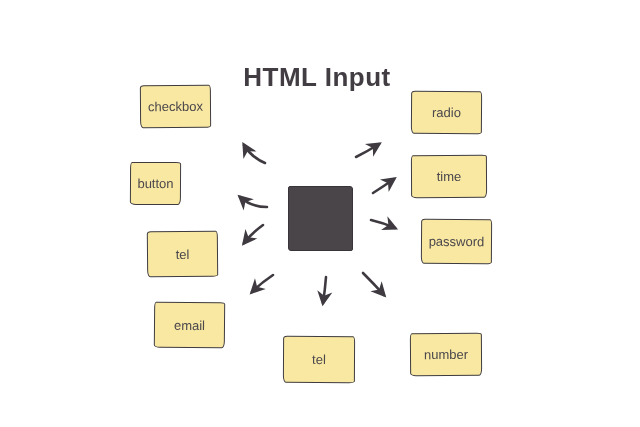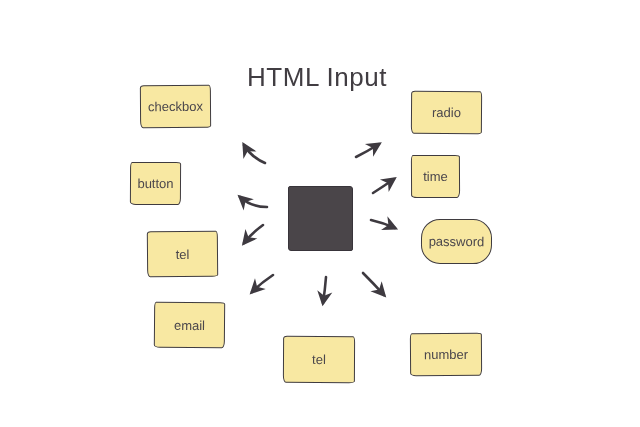--- a/index.html
+++ b/index.html
@@ -16,21 +16,21 @@
     overflow: hidden;
   }
   .title {
     position: absolute;
     left: 227px;
     top: 61px;
     width: 180px;
     text-align: center;
     color: #413d42;
     font-size: 26px;
-    font-weight: normal;
+    font-weight: bold;
     line-height: 33px;
     letter-spacing: 0.5px;
   }
   .title span { display: block; }
   .note {
     position: absolute;
     background: #f8e8a2;
     border: 1.4px solid #3f3b3f;
     display: flex;
     align-items: center;
@@ -40,22 +40,22 @@
     box-sizing: border-box;
   }
   
   .note { border-radius: 4px 2px 6px 3px / 3px 6px 2px 7px; }
   .note.alt { border-radius: 2px 5px 3px 6px / 6px 2px 7px 3px; }
   .note-checkbox   { left: 140px; top:  85px; width: 71px; height: 43px; transform: rotate(-0.4deg); }
   .note-button     { left: 130px; top: 162px; width: 51px; height: 43px; transform: rotate(0.3deg); }
   .note-tel-left   { left: 147px; top: 231px; width: 71px; height: 46px; transform: rotate(-0.5deg); }
   .note-email      { left: 154px; top: 302px; width: 71px; height: 46px; transform: rotate(0.5deg); }
   .note-radio      { left: 411px; top:  91px; width: 71px; height: 43px; transform: rotate(0.4deg); }
-  .note-time       { left: 411px; top: 155px; width: 49px; height: 43px; transform: rotate(-0.3deg); }
-  .note-password   { left: 421px; top: 219px; width: 71px; height: 45px; transform: rotate(0.4deg); border-radius: 19px; }
+  .note-time       { left: 411px; top: 155px; width: 76px; height: 43px; transform: rotate(-0.3deg); }
+  .note-password   { left: 421px; top: 219px; width: 71px; height: 45px; transform: rotate(0.4deg); }
   .note-number     { left: 410px; top: 297px; width: 72px; height: 43px; transform: rotate(-0.4deg); margin-top: 36px; }
   .note-tel-bottom { left: 283px; top: 336px; width: 72px; height: 47px; transform: rotate(0.3deg); }
   .center-square {
     position: absolute;
     left: 288px;
     top: 186px;
     width: 65px;
     height: 65px;
     background: #4a4549;
     border: 1px solid #38343a;

